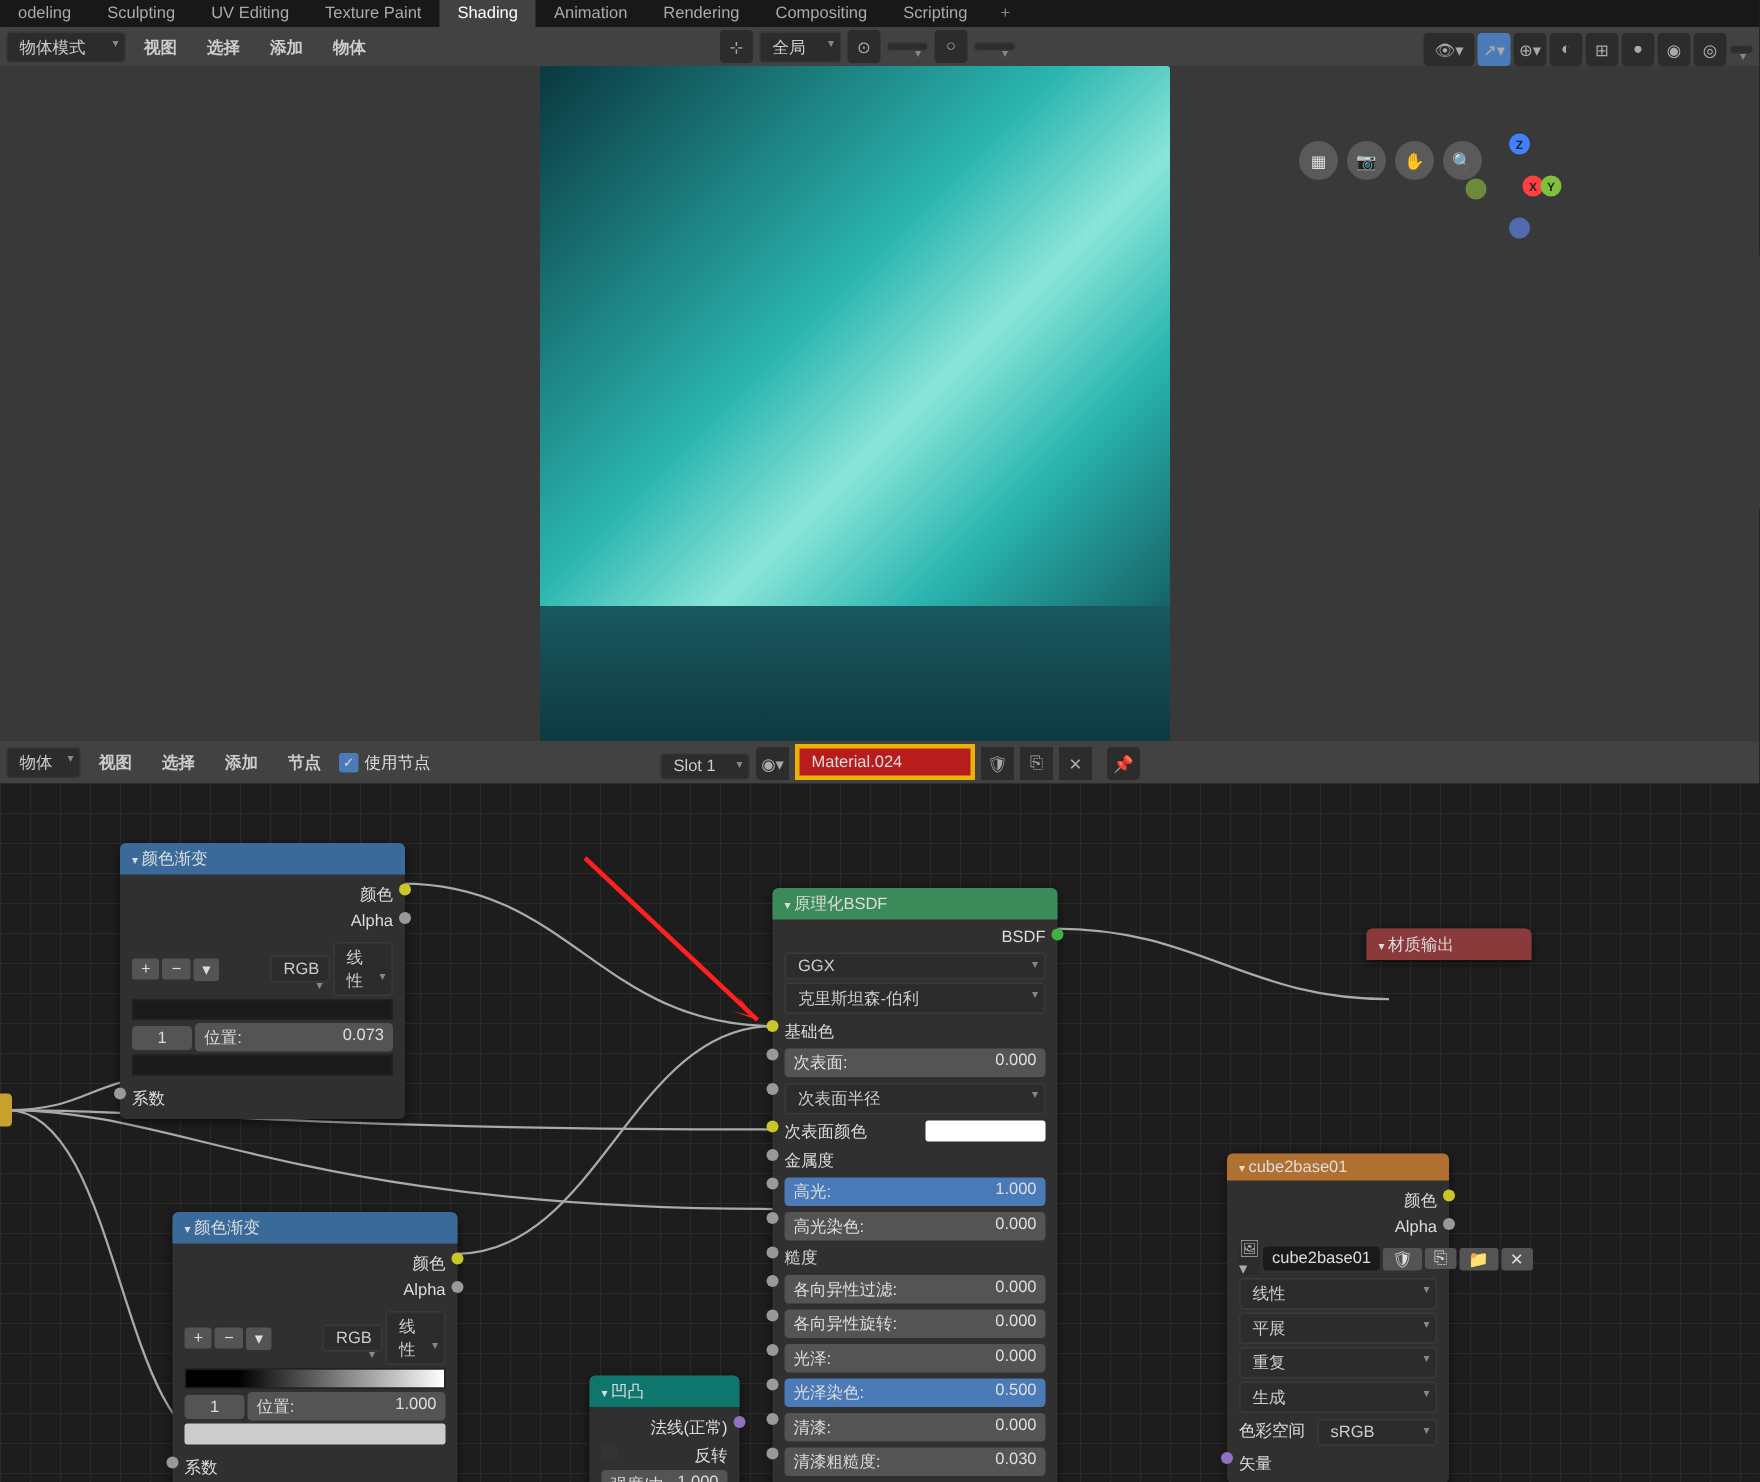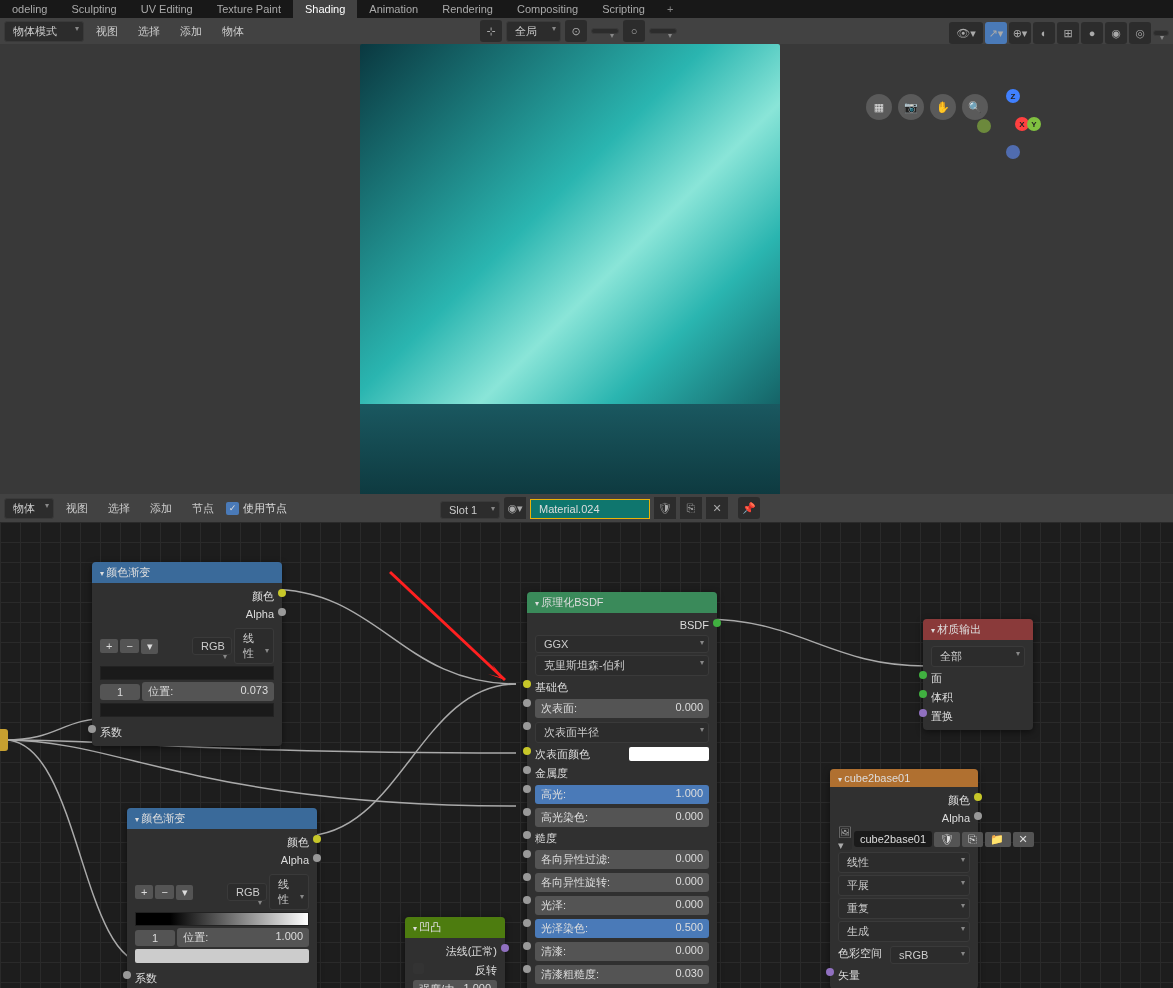--- a/index.html
+++ b/index.html
@@ -4,62 +4,62 @@
 <style>
 * { margin:0; padding:0; box-sizing:border-box; font-family:-apple-system,BlinkMacSystemFont,"Segoe UI",sans-serif; font-size:11px; color:#ddd; }
 body { background:#232323; width:1173px; height:988px; overflow:hidden; }
 .tabs { height:18px; background:#181818; display:flex; align-items:center; padding-left:0; }
 .tab { padding:16px 12px; color:#aaa; cursor:pointer; }
 .tab.active { background:#424242; color:#fff; }
 .tab-add { padding:2px 10px; color:#888; }
 .toolbar { height:26px; background:#424242; display:flex; align-items:center; padding:0 4px; gap:4px; }
 .dropdown { background:#2c2c2c; border:1px solid #3a3a3a; border-radius:3px; padding:2px 18px 2px 8px; position:relative; color:#ccc; }
 .dropdown::after { content:"▾"; position:absolute; right:4px; font-size:8px; color:#888; }
-.menu-item { padding:2px 8px; color:#ccc; cursor:pointer; }
+.menu-item { padding:2px 8px; color:#ccc; cursor:pointer;font-weight:bold; }
 .header-center { position:absolute; left:480px; top:20px; display:flex; gap:4px; align-items:center; }
 .icon-btn { width:22px; height:22px; background:#2c2c2c; border-radius:3px; display:flex; align-items:center; justify-content:center; color:#aaa; cursor:pointer; }
 .icon-btn.blue { background:#4a7ab8; }
 .viewport { height:450px; background:#393939; position:relative; overflow:hidden; }
 .render-img { position:absolute; left:360px; top:0; width:420px; height:450px; background:linear-gradient(135deg,#0a3840 0%,#2ab5b0 40%,#8ae5d8 55%,#2ab5b0 70%,#0a3840 100%); border-radius:2px; }
 .render-floor { position:absolute; bottom:0; left:0; right:0; height:90px; background:linear-gradient(180deg,#1a5860,#0e3a40); }
 .nav-gizmo { position:absolute; right:130px; top:45px; width:60px; height:60px; }
 .gizmo-ball { width:14px; height:14px; border-radius:50%; position:absolute; display:flex; align-items:center; justify-content:center; font-size:8px; font-weight:bold; color:#222; }
 .view-icons { position:absolute; right:185px; top:50px; display:flex; gap:6px; }
 .view-icon { width:26px; height:26px; background:#5a5a5a; border-radius:50%; display:flex; align-items:center; justify-content:center; cursor:pointer; }
 .shade-icons { position:absolute; right:4px; top:22px; display:flex; gap:2px; align-items:center; }
 .side-panel { position:absolute; right:0; top:44px; width:105px; background:#3a3a3a; }
 .side-row { padding:6px 10px; color:#ccc; cursor:pointer; }
 .side-row::before { content:"▸ "; color:#888; }
 .node-header { height:28px; background:#424242; display:flex; align-items:center; padding:0 4px; gap:4px; position:relative; }
 .node-area { height:494px; background:#1d1d1d; position:relative; background-image:linear-gradient(#2a2a2a 1px,transparent 1px),linear-gradient(90deg,#2a2a2a 1px,transparent 1px); background-size:20px 20px; overflow:hidden; }
-.node { position:absolute; background:#303030; border-radius:4px; box-shadow:0 2px 6px rgba(0,0,0,0.5);margin-left:12px; }
+.node { position:absolute; background:#303030; border-radius:4px; box-shadow:0 2px 6px rgba(0,0,0,0.5); }
 .node-title { padding:3px 8px; border-radius:4px 4px 0 0; font-size:11px; }
 .node-title.blue { background:#3a6a9a; }
 .node-title.green { background:#3a8a5a; }
 .node-title.red { background:#8a3a3a; }
 .node-title.orange { background:#b07030; }
-.node-title.purple { background:#4d7c0f; }
+.node-title.purple { background:#0f766e; }
 .node-title::before { content:"▾ "; font-size:8px; }
 .node-body { padding:4px 8px; }
 .node-row { display:flex; justify-content:space-between; align-items:flex-start; padding:2px 0; position:relative; }
 .node-row.right { justify-content:flex-end; }
 .socket { width:8px; height:8px; border-radius:50%; background:#c0c0c0; position:absolute; }
 .socket.out { right:-12px; }
 .socket.in { left:-12px; }
 .socket.yellow { background:#c7c729; }
 .socket.grey { background:#999; }
 .socket.green { background:#40b040; }
 .socket.purple { background:#9070c0; }
 .field { background:#545454; border-radius:3px; padding:2px 6px; width:100%; display:flex; justify-content:space-between; }
 .field.blue { background:#4a7ab8; }
 .field.dark { background:#1a1a1a; }
 .btn-row { display:flex; gap:2px; align-items:center; }
 .small-btn { background:#545454; border-radius:2px; padding:1px 6px; cursor:pointer; }
 .mat-name { position:absolute; left:440px; display:flex; align-items:flex-end; gap:4px; }
-.mat-input { background:#0f766e; padding:3px 8px; width:120px; border:1px solid #eab308; }
+.mat-input { background:#b91c1c; padding:3px 8px; width:120px; border:3px solid #eab308; }
 .checkbox { width:13px; height:13px; background:#4a7ab8; border-radius:2px; display:inline-flex; align-items:center; justify-content:center; font-size:9px; }
 svg.wire { position:absolute; top:0; left:0; pointer-events:none; }
 .gradient-bar { height:14px; background:linear-gradient(90deg,#000,#000 20%,#fff 100%); border:1px solid #222; margin:2px 0; }
 .gradient-bar.dark { background:#1a1a1a; }
 .color-swatch { width:80px; height:14px; background:#fff; border-radius:2px; }
 </style>
 </head>
 <body>
 
 <div class="tabs">
@@ -339,35 +339,20 @@
               <span>0.030</span>
             </span>
           </div>
           <div class="node-row"></div>
         </div>
     </div>
   </div>
 
   <div class="node" style="left:911px;top:97px;width:110px">
     <div class="node-title red">材质输出</div>
-    <div class="node-body">
-      <div class="dropdown" style="width:100%;margin:2px 0">全部</div>
-      <div class="node-row">
-          <span class="socket in green"></span>
-          <span>面</span>
-        </div>
-      <div class="node-row">
-          <span class="socket in green"></span>
-          <span>体积</span>
-        </div>
-      <div class="node-row">
-          <span class="socket in purple"></span>
-          <span>置换</span>
-        </div>
-    </div>
   </div>
 
   <div class="node" style="left:818px;top:247px;width:148px">
     <div class="node-title orange">cube2base01</div>
     <div class="node-body">
       <div class="node-row right">
           <span>颜色</span>
           <span class="socket out yellow"></span>
         </div>
       <div class="node-row right">

